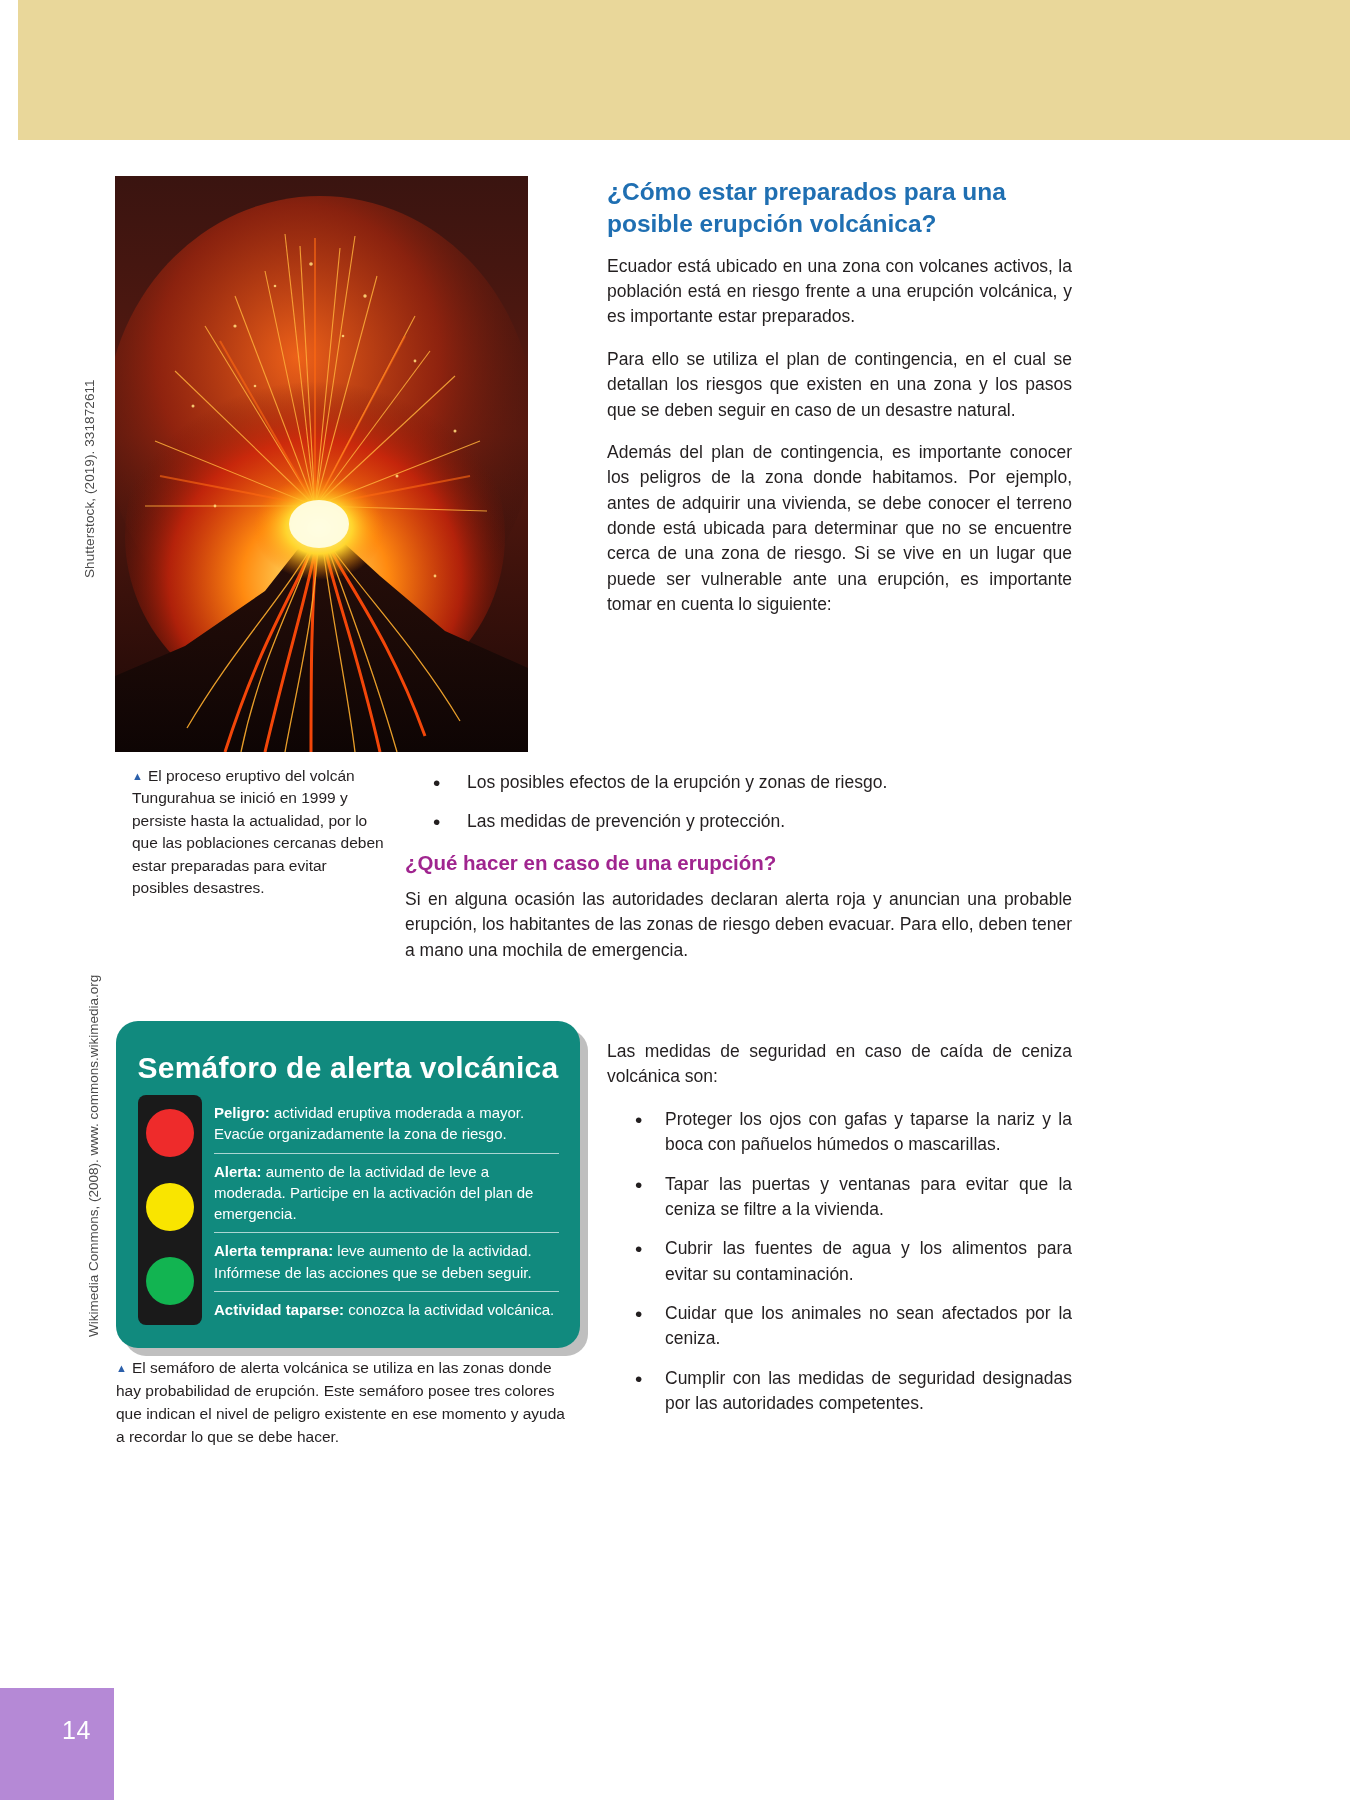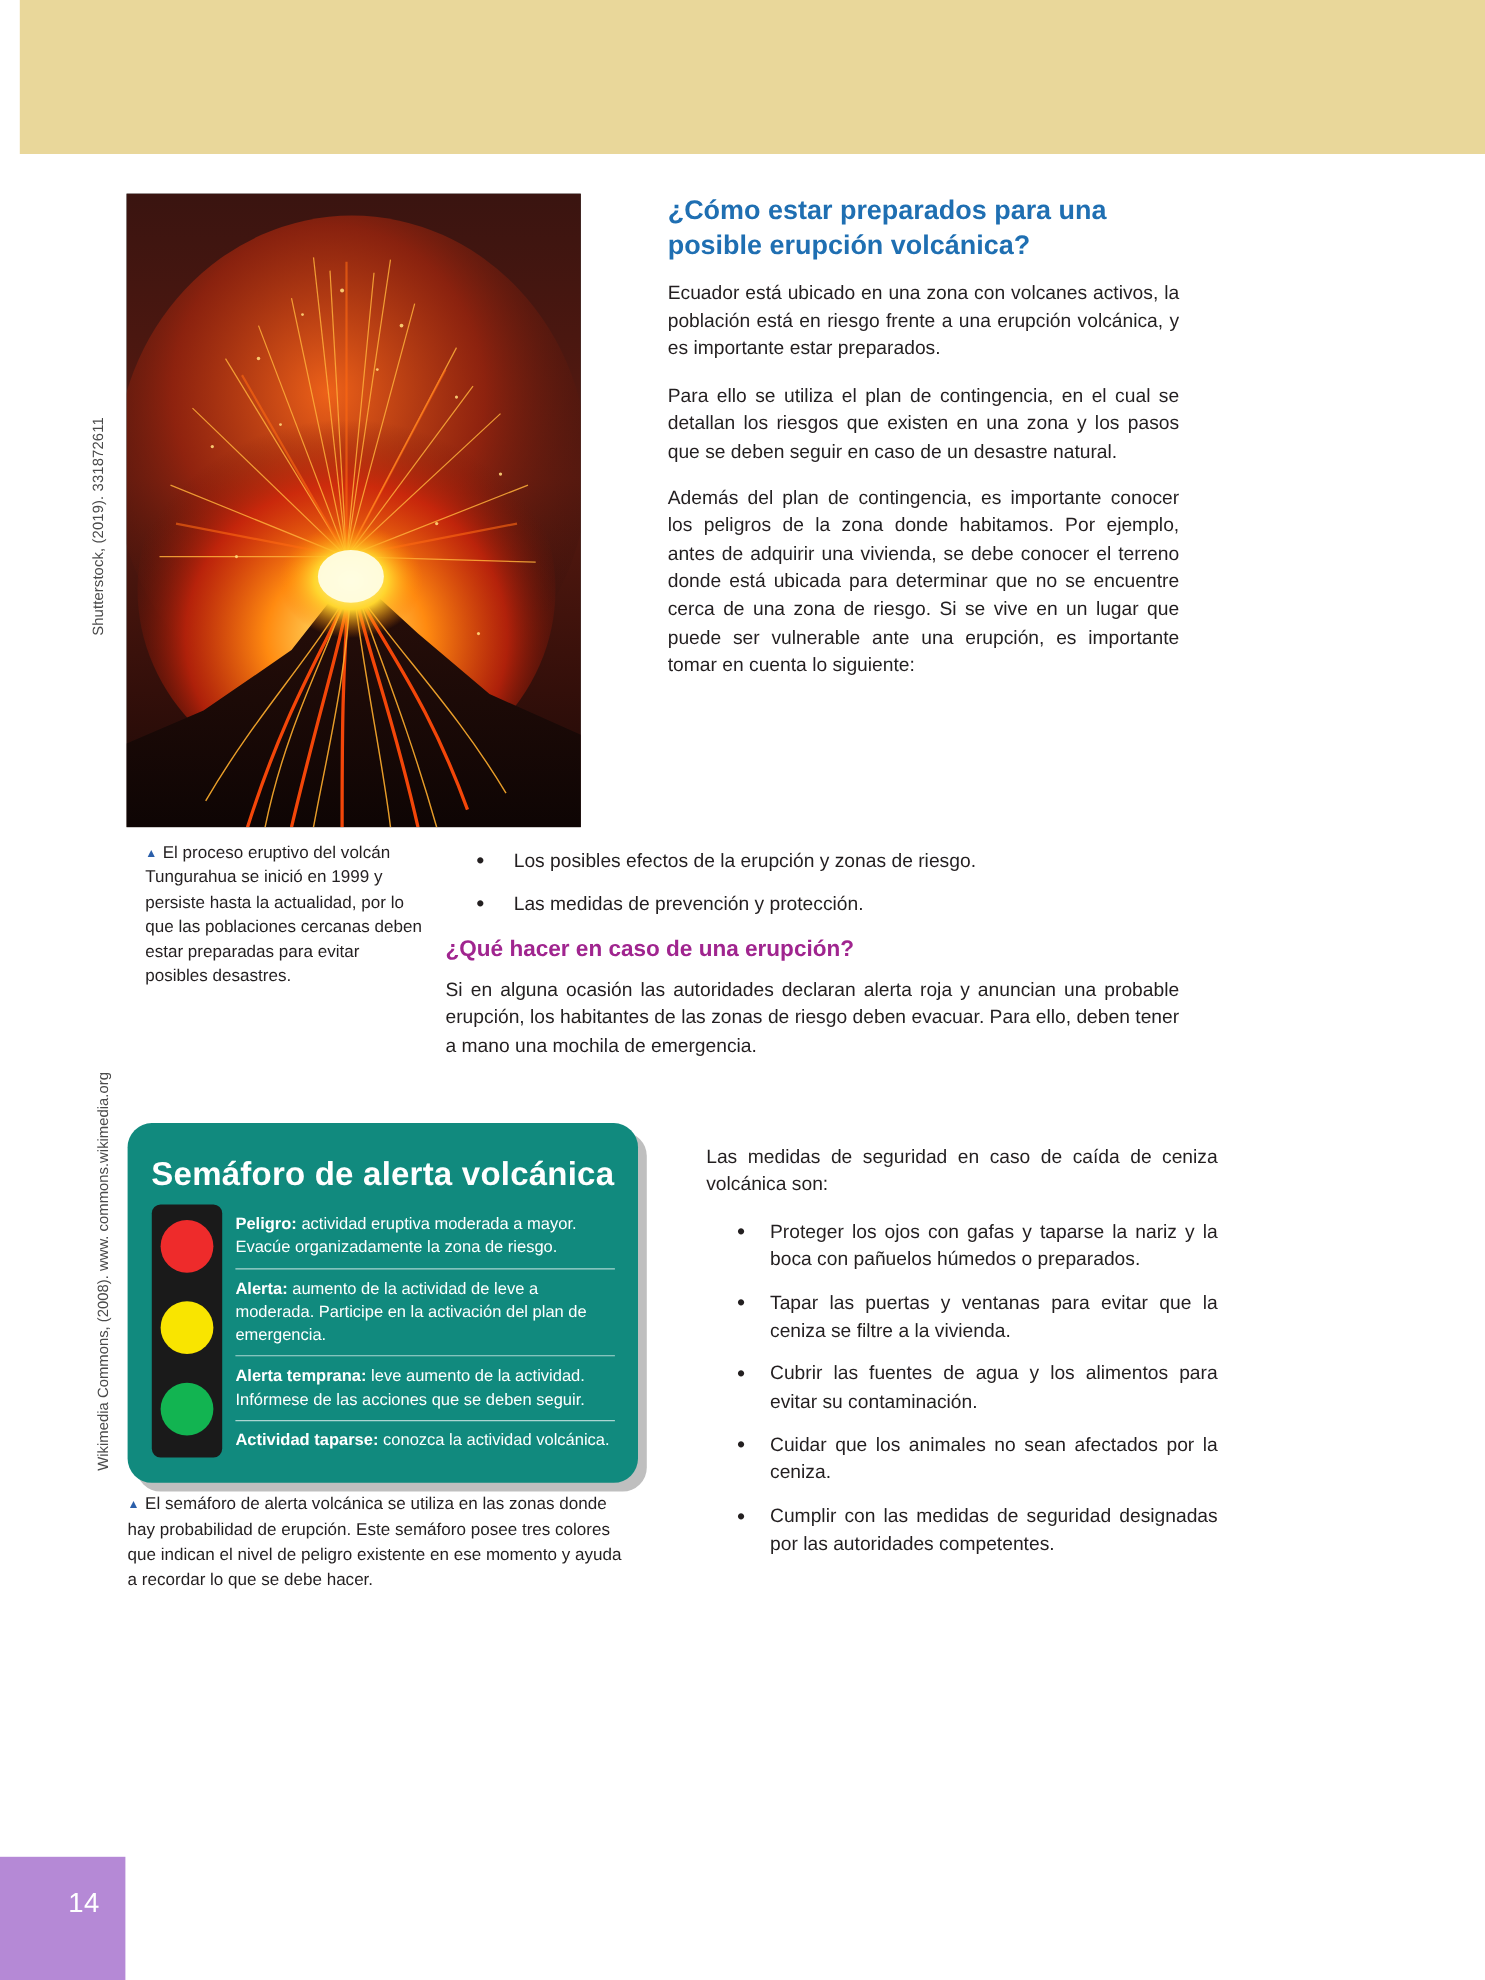--- a/index.html
+++ b/index.html
@@ -196,21 +196,21 @@
 
   
   .rwide {
     position: absolute;
     left: 405px;
     top: 770px;
     width: 667px;
   }
   .rwide2 {
     position: absolute;
-    left: 642px;
+    left: 607px;
     top: 1039px;
     width: 465px;
   }
 
   ul.bul { list-style: none; }
   ul.bul li {
     position: relative;
     font-size: 17.5px;
     line-height: 1.45;
     color: #231f20;
@@ -392,19 +392,19 @@
     <li>Los posibles efectos de la erupción y zonas de riesgo.</li>
     <li>Las medidas de prevención y protección.</li>
   </ul>
   <h2 class="sec2">¿Qué hacer en caso de una erupción?</h2>
   <p class="body">Si en alguna ocasión las autoridades declaran alerta roja y anuncian una probable erupción, los habitantes de las zonas de riesgo deben evacuar. Para ello, deben tener a mano una mochila de emergencia.</p>
 </div>
 
 <div class="rwide2">
   <p class="body">Las medidas de seguridad en caso de caída de ceniza volcánica son:</p>
   <ul class="bul narrow">
-    <li>Proteger los ojos con gafas y taparse la nariz y la boca con pañuelos húmedos o preparados.</li>
+    <li>Proteger los ojos con gafas y taparse la nariz y la boca con pañuelos húmedos o mascarillas.</li>
     <li>Tapar las puertas y ventanas para evitar que la ceniza se filtre a la vivienda.</li>
     <li>Cubrir las fuentes de agua y los alimentos para evitar su contaminación.</li>
     <li>Cuidar que los animales no sean afectados por la ceniza.</li>
     <li>Cumplir con las medidas de seguridad designadas por las autoridades competentes.</li>
   </ul>
 </div>
 
 </body></html>

